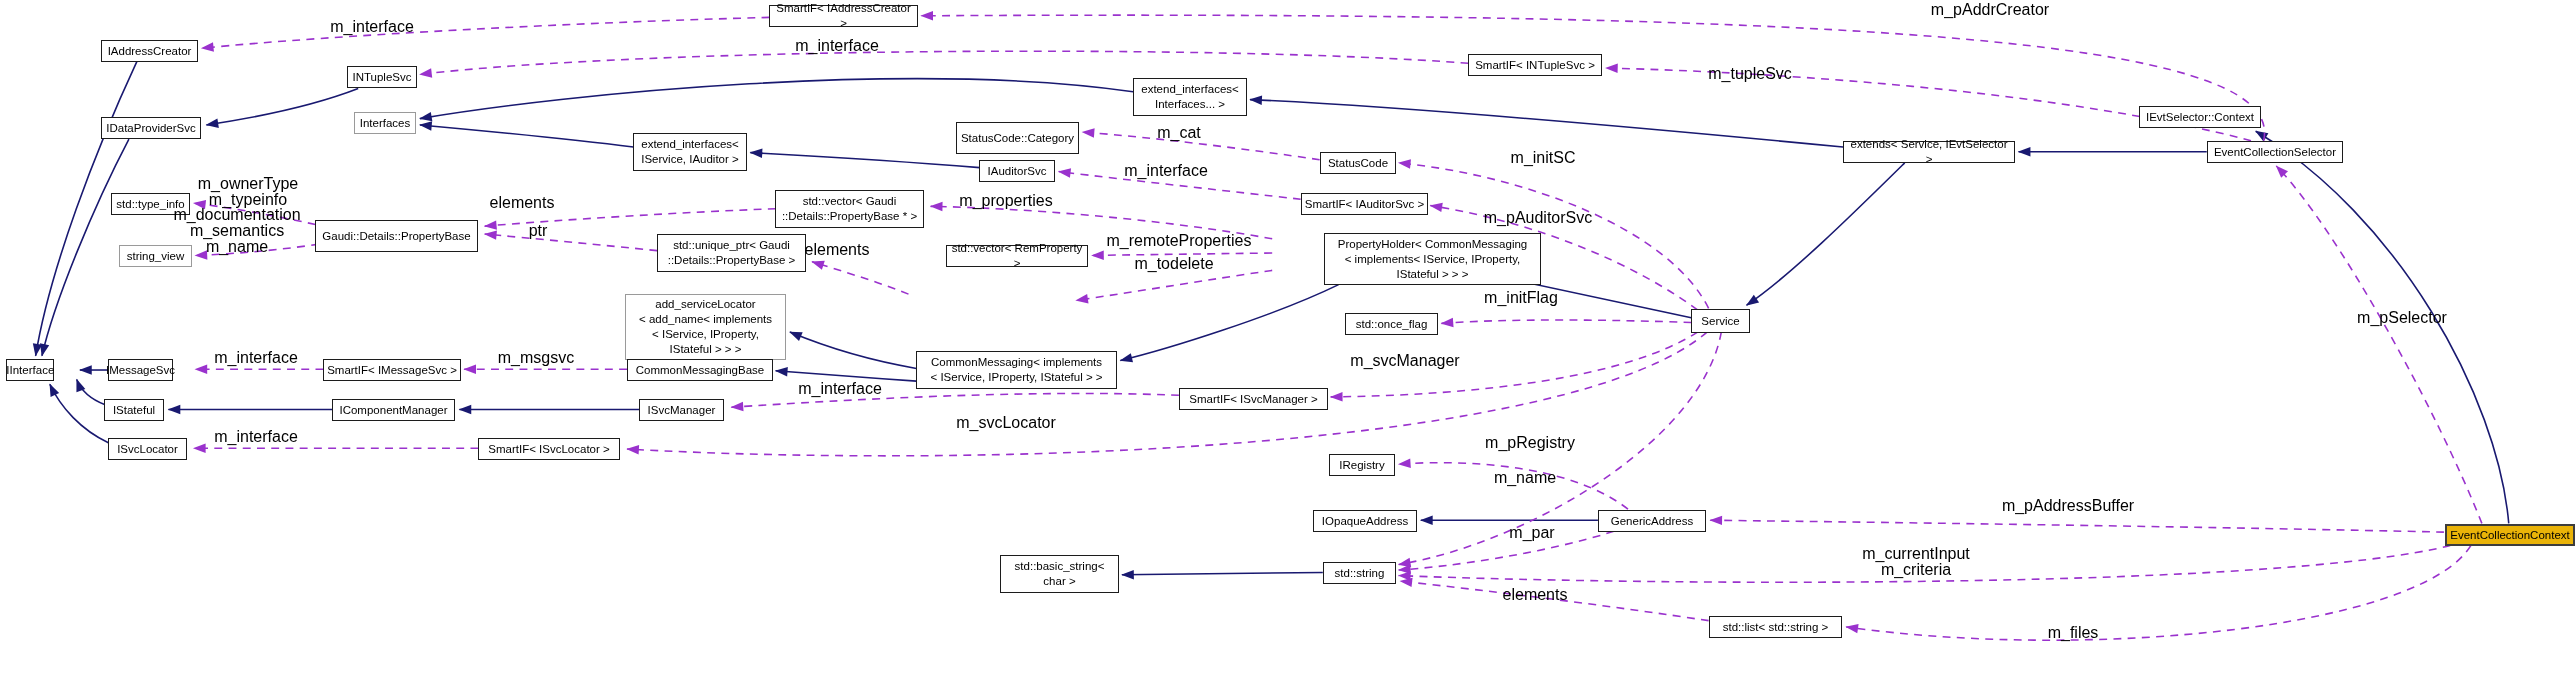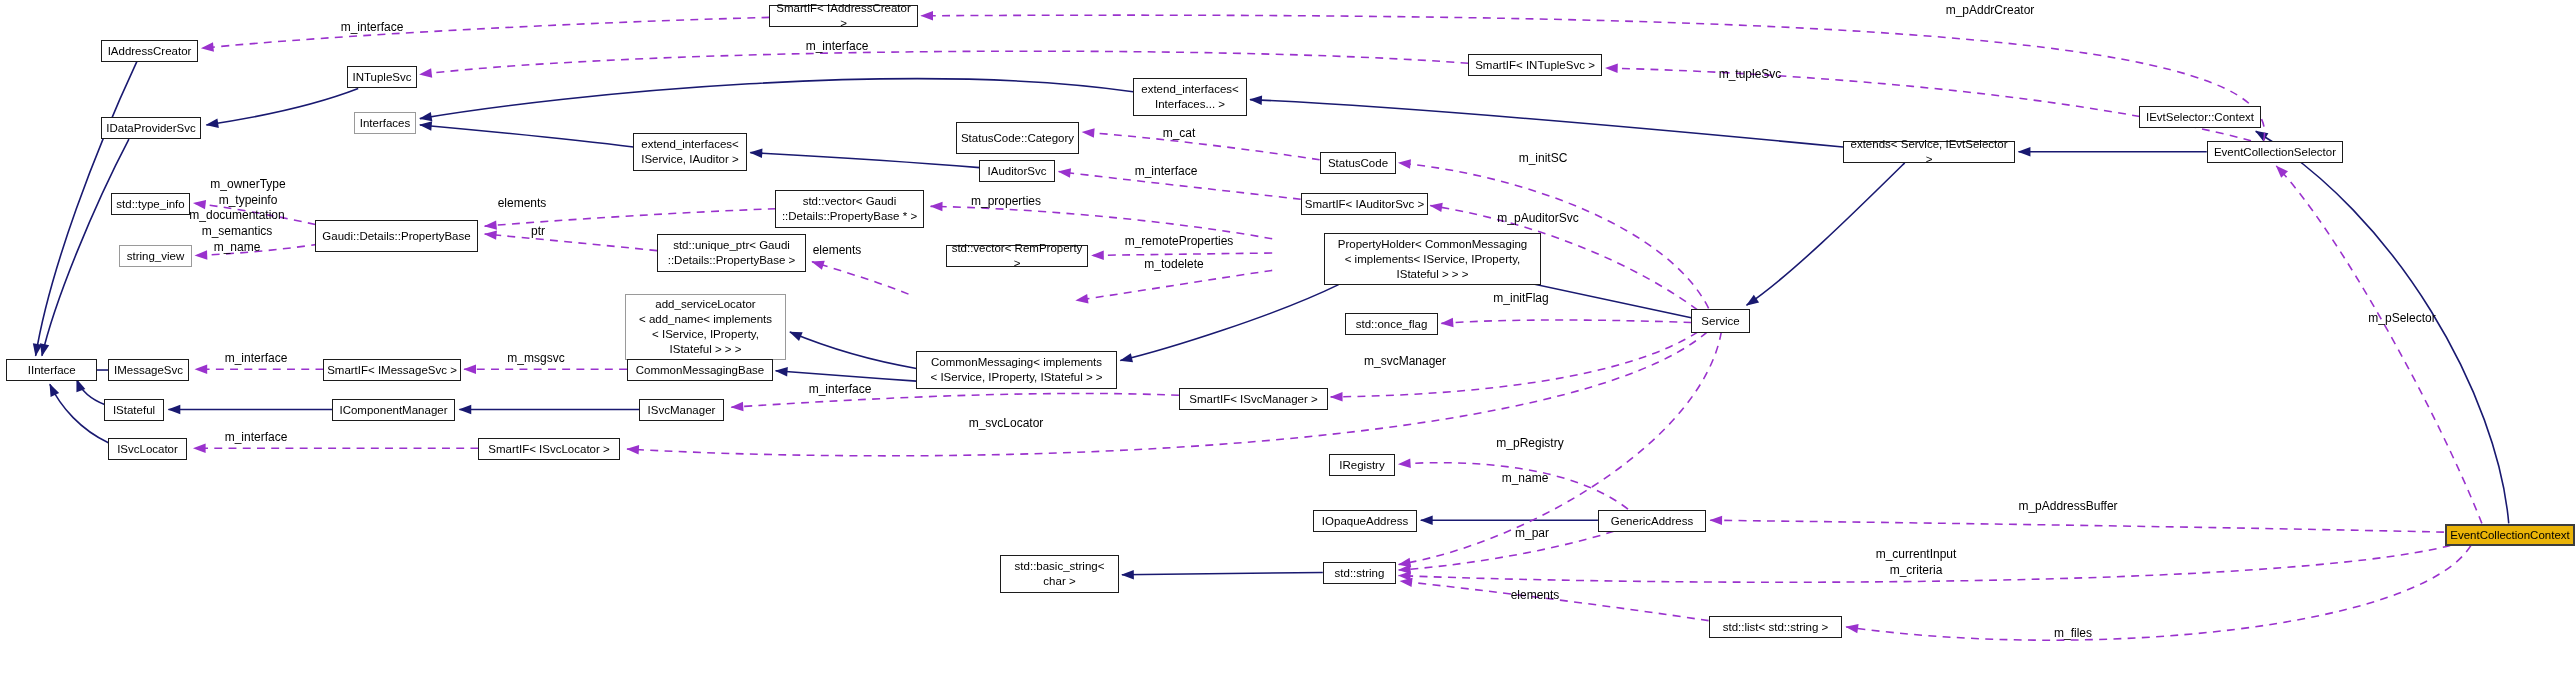--- a/index.html
+++ b/index.html
@@ -22,21 +22,21 @@
     white-space:pre-line;
     color:#000;
     padding:0 2.4px;
     z-index:2;
   }
   .node.gray{border-color:#9a9a9a;}
   .node.main{background:#eab308;border:2.4px solid #3d3d3d;font-weight:normal;}
   .elabel{
     position:absolute;
     transform:translateX(-50%);
-    font-size:12px;line-height:16px;
+    font-size:16px;line-height:16px;
     white-space:pre-line;text-align:center;
     color:#000;z-index:3;
   }
   path.inh{fill:none;stroke:#191970;stroke-width:2;}
   path.use{fill:none;stroke:#9a32cd;stroke-width:2;stroke-dasharray:10 8;}
 </style>
 </head>
 <body>
 
 <div class="canvas">
@@ -139,22 +139,22 @@
 &lt; implements&lt; IService, IProperty,
 IStateful &gt; &gt; &gt;</div>
   <div class="node gray" style="left:625px;top:294px;width:161px;height:66px">add_serviceLocator
 &lt; add_name&lt; implements
 &lt; IService, IProperty,
 IStateful &gt; &gt; &gt;</div>
   <div class="node" style="left:1691px;top:309px;width:59px;height:24px">Service</div>
   <div class="node" style="left:1345px;top:313px;width:93px;height:22px">std::once_flag</div>
   <div class="node" style="left:916px;top:351px;width:201px;height:38px">CommonMessaging&lt; implements
 &lt; IService, IProperty, IStateful &gt; &gt;</div>
-  <div class="node" style="left:6.3px;top:359px;width:91px;height:22px">IInterface</div>
-  <div class="node" style="left:108px;top:359px;width:81px;height:22px">IMessageSvc</div>
+  <div class="node" style="left:6.3px;top:359px;width:48px;height:22px">IInterface</div>
+  <div class="node" style="left:108px;top:359px;width:65px;height:22px">IMessageSvc</div>
   <div class="node" style="left:323px;top:359px;width:138px;height:22px">SmartIF&lt; IMessageSvc &gt;</div>
   <div class="node" style="left:627px;top:359px;width:146px;height:22px">CommonMessagingBase</div>
   <div class="node" style="left:1179px;top:388px;width:149px;height:22px">SmartIF&lt; ISvcManager &gt;</div>
   <div class="node" style="left:104px;top:399px;width:60px;height:22px">IStateful</div>
   <div class="node" style="left:332px;top:399px;width:123px;height:22px">IComponentManager</div>
   <div class="node" style="left:639px;top:399px;width:85px;height:22px">ISvcManager</div>
   <div class="node" style="left:108px;top:438px;width:79px;height:22px">ISvcLocator</div>
   <div class="node" style="left:478px;top:438px;width:142px;height:22px">SmartIF&lt; ISvcLocator &gt;</div>
   <div class="node" style="left:1329px;top:454px;width:66px;height:22px">IRegistry</div>
   <div class="node" style="left:1313px;top:510px;width:104px;height:22px">IOpaqueAddress</div>

